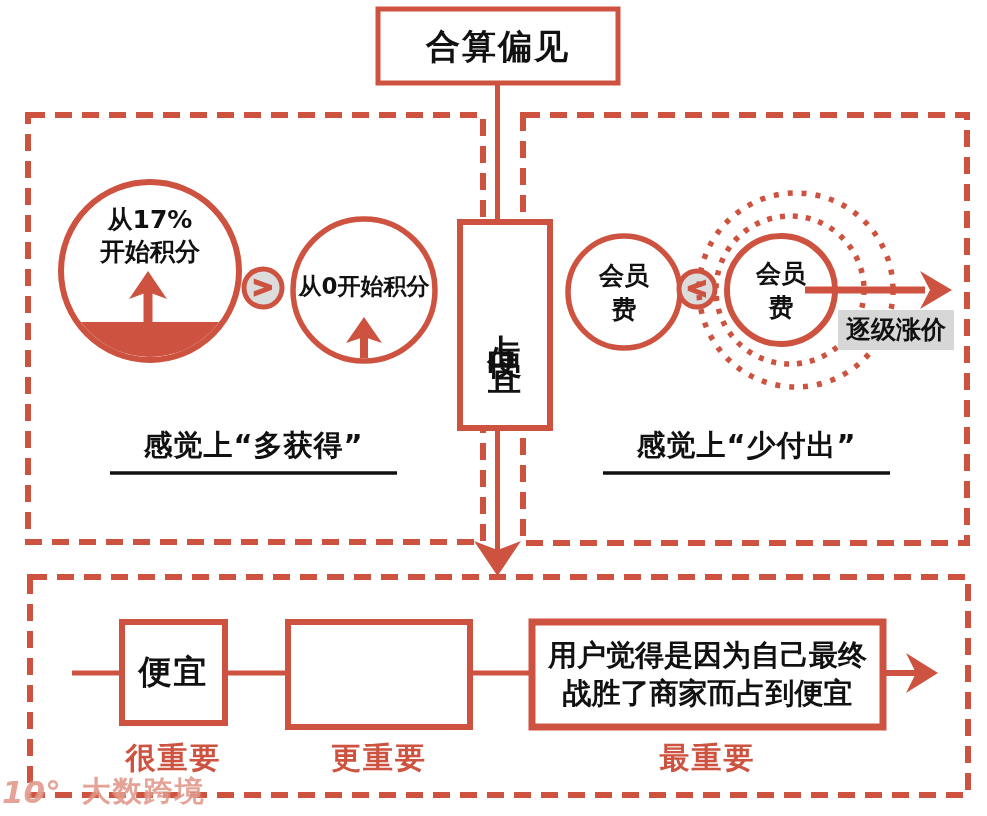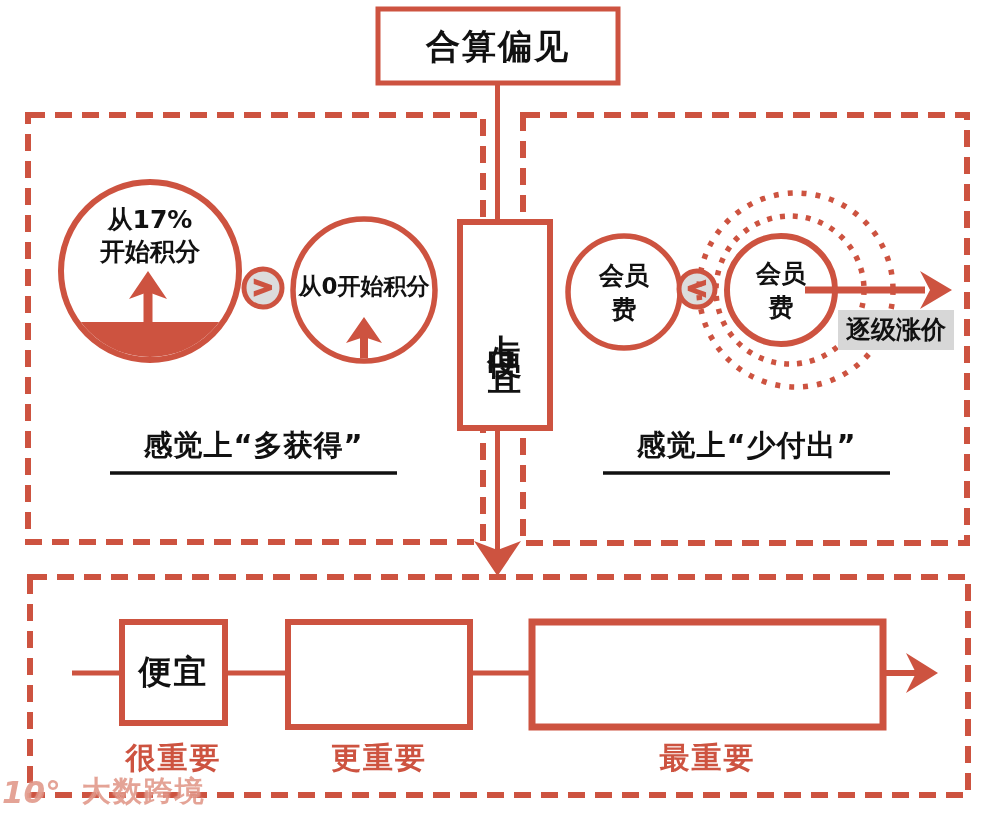--- a/index.html
+++ b/index.html
@@ -117,20 +117,24 @@
 
   <div class="txt gray-label" style="left:838px;top:310px;width:116px;height:40px;">逐级涨价</div>
 
   <div class="txt caption" style="left:603px;top:424px;width:287px;height:44px;">感觉上“少付出”</div>
 
   <div class="txt flow-box1" style="left:122px;top:622px;width:103px;height:101px;">便宜</div>
 
   <div class="txt col flow-box2" style="left:288px;top:622px;width:182px;height:105px;">
   </div>
 
+  <div class="txt col flow-box3" style="left:532px;top:622px;width:351px;height:105px;">
+    <div>用户觉得是因为自己最终</div>
+    <div>战胜了商家而占到便宜</div>
+  </div>
 
   <div class="txt importance" style="left:122px;top:735px;width:103px;height:44px;">很重要</div>
   <div class="txt importance" style="left:288px;top:735px;width:182px;height:44px;">更重要</div>
   <div class="txt importance" style="left:532px;top:735px;width:351px;height:44px;">最重要</div>
 
   <div class="watermark">
     <span class="wm-logo">10°</span>
     <span class="wm-text">大数跨境</span>
   </div>
 

